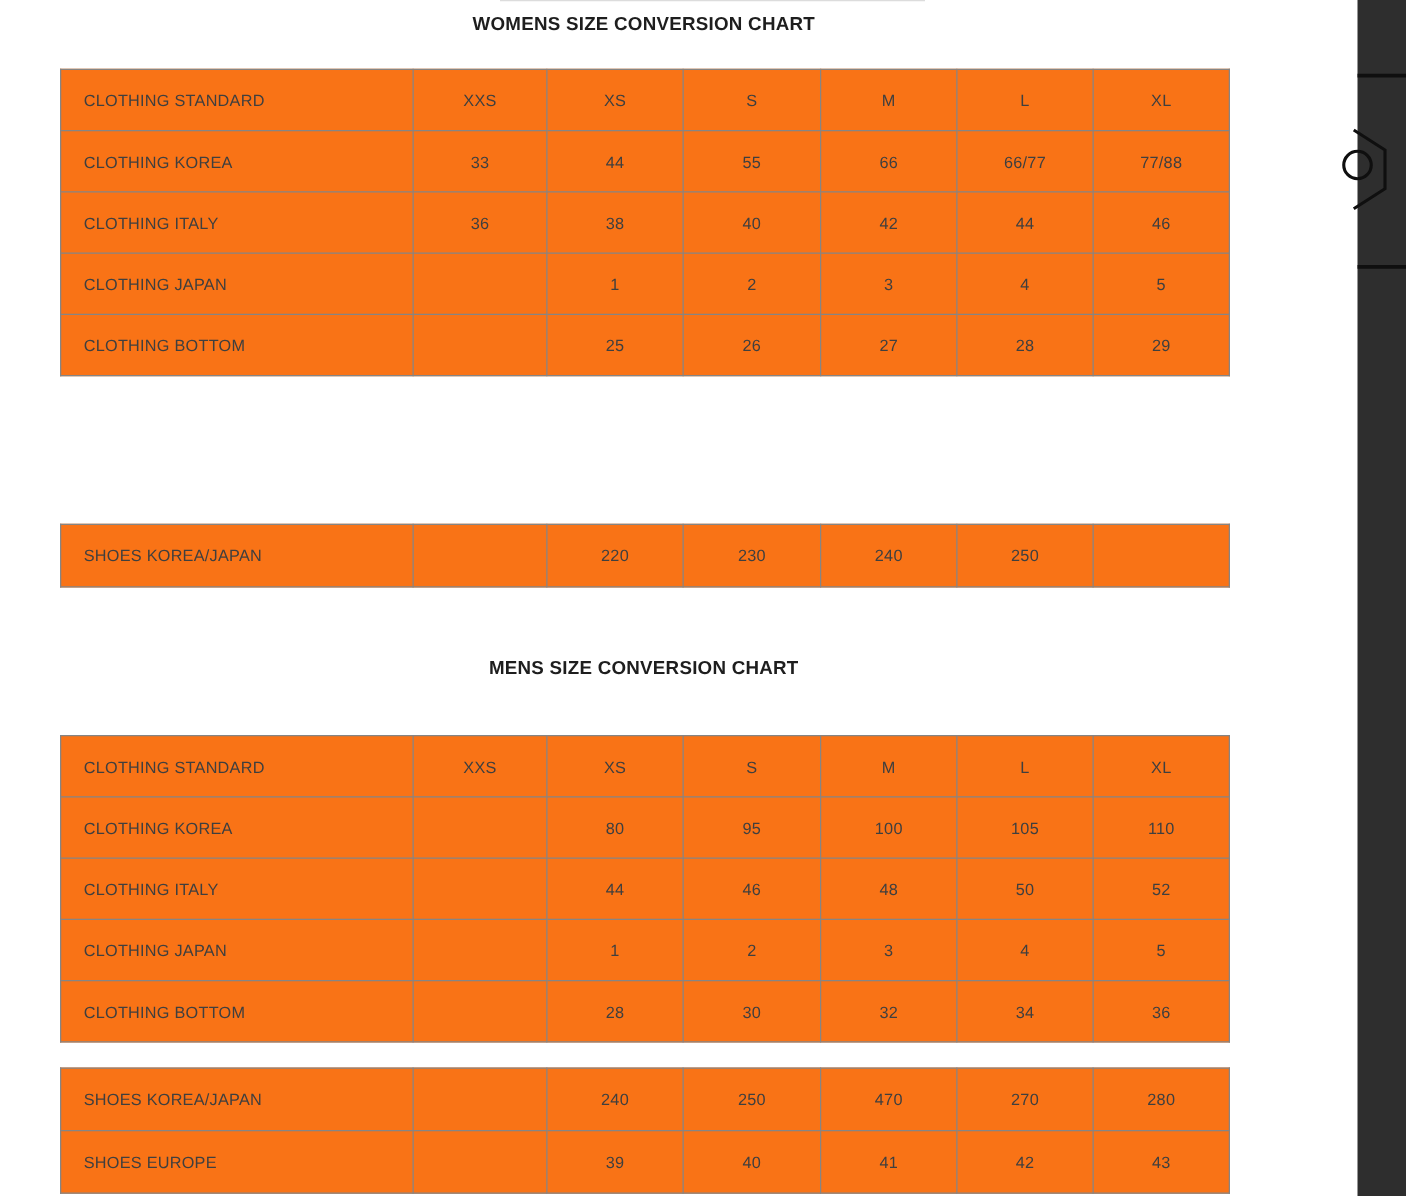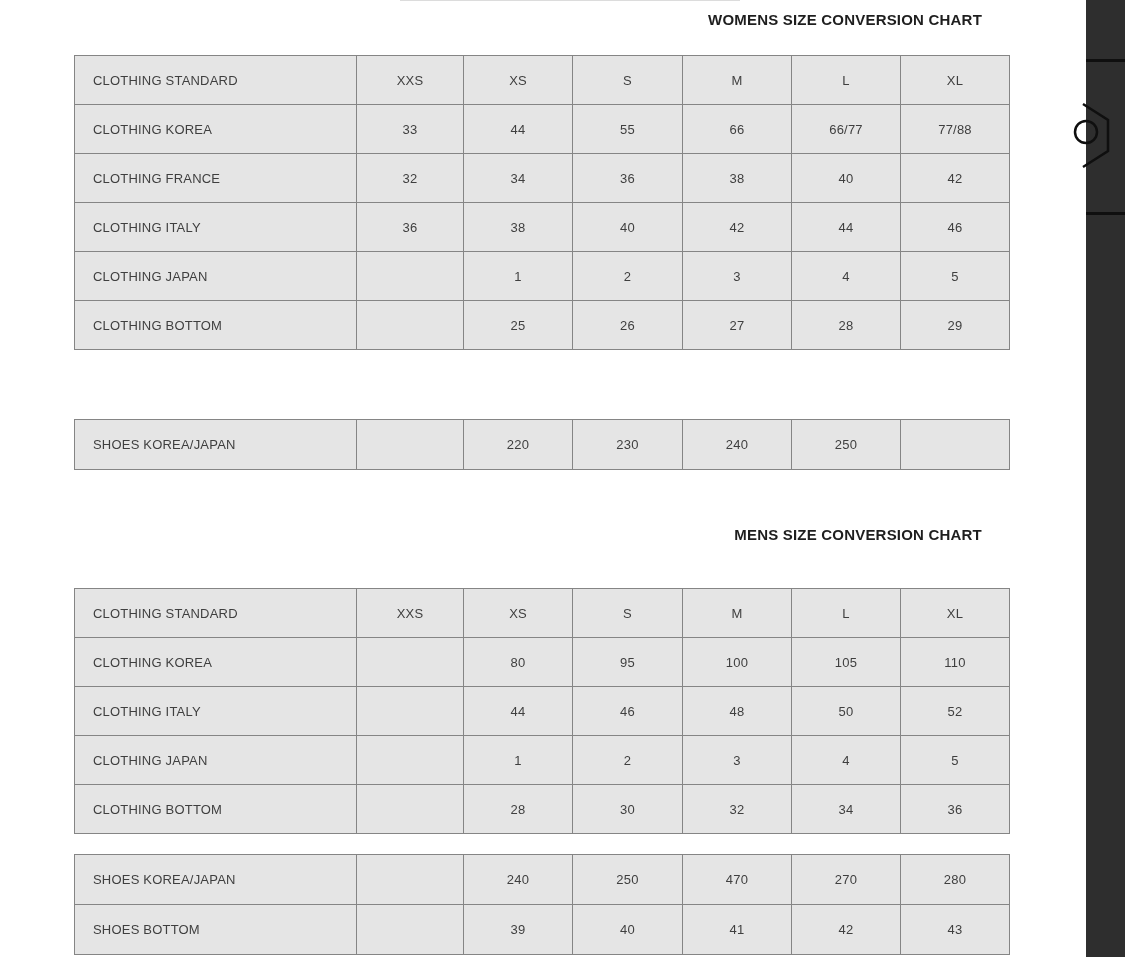--- a/index.html
+++ b/index.html
@@ -6,35 +6,34 @@
   body {
     width: 1125px; height: 957px;
     background: #ffffff;
     position: relative;
     overflow: hidden;
     font-family: "Liberation Sans", sans-serif;
   }
   .chart-title {
     position: absolute;
     left: 48px; width: 934px;
-    text-align: right;
+    text-align: center;
     font-weight: 700;
     font-size: 15px;
     letter-spacing: 0.2px;
     color: #1e1e1e;
   }
   #womens-title { top: 11px; }
   #mens-title { top: 526px; }
 
   table.grid {
     position: absolute;
     border-collapse: collapse;
     table-layout: fixed;
-    background: #e5e5e5;
-    margin-left: 26px;
+    background: #f97316;
   }
   table.grid td {
     border: 1px solid #858585;
     font-family: "Liberation Sans", sans-serif;
     font-size: 13px;
     color: #3f3f3f;
     letter-spacing: 0.2px;
     text-align: center;
     overflow: hidden;
     white-space: nowrap;
@@ -114,29 +113,20 @@
   <tr>
     <td class="lbl">CLOTHING KOREA</td>
     <td>33</td>
     <td>44</td>
     <td>55</td>
     <td>66</td>
     <td>66/77</td>
     <td>77/88</td>
   </tr>
   <tr>
-    <td class="lbl">CLOTHING FRANCE</td>
-    <td>32</td>
-    <td>34</td>
-    <td>36</td>
-    <td>38</td>
-    <td>40</td>
-    <td>42</td>
-  </tr>
-  <tr>
     <td class="lbl">CLOTHING ITALY</td>
     <td>36</td>
     <td>38</td>
     <td>40</td>
     <td>42</td>
     <td>44</td>
     <td>46</td>
   </tr>
   <tr>
     <td class="lbl">CLOTHING JAPAN</td>
@@ -257,21 +247,21 @@
       <tr>
     <td class="lbl">SHOES KOREA/JAPAN</td>
     <td></td>
     <td>240</td>
     <td>250</td>
     <td>470</td>
     <td>270</td>
     <td>280</td>
   </tr>
   <tr>
-    <td class="lbl">SHOES BOTTOM</td>
+    <td class="lbl">SHOES EUROPE</td>
     <td></td>
     <td>39</td>
     <td>40</td>
     <td>41</td>
     <td>42</td>
     <td>43</td>
   </tr>
 </tbody>
   </table>
 

